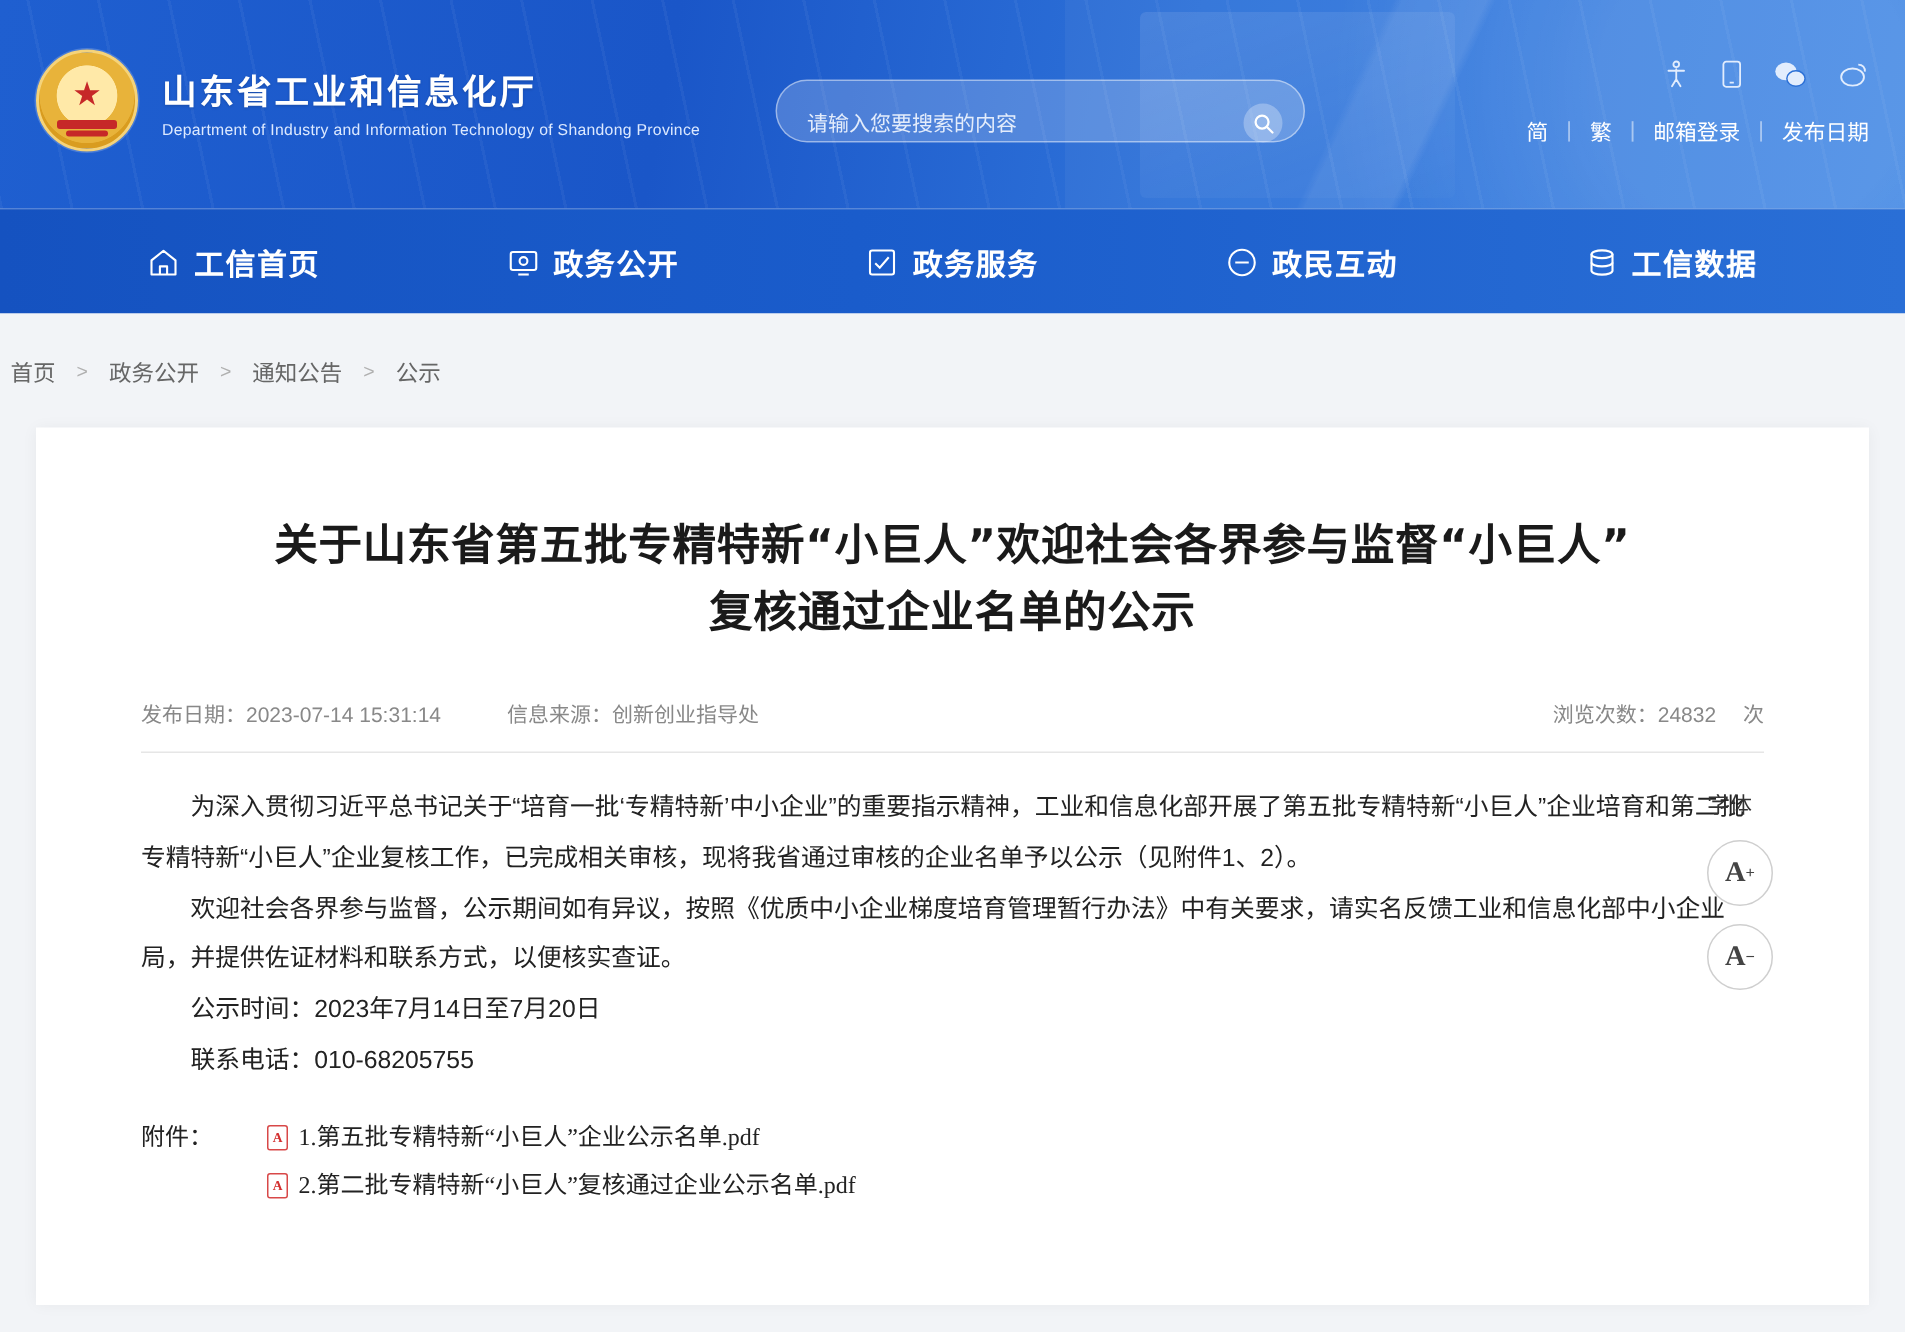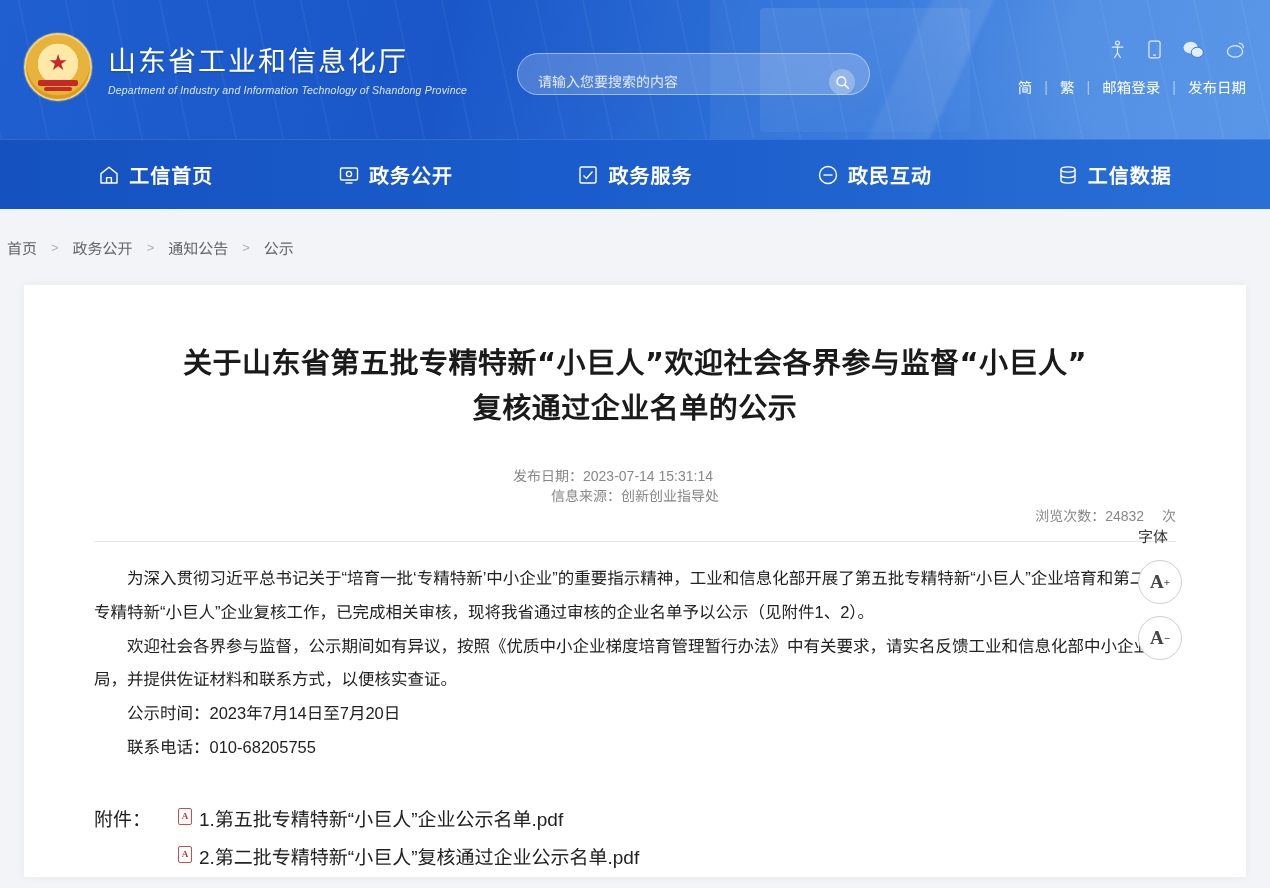--- a/index.html
+++ b/index.html
@@ -46,25 +46,25 @@
   .emblem .star {
     position: absolute; left: 50%; top: 44%; transform: translate(-50%,-50%);
     color: #c62828; font-size: 22px; line-height: 1;
   }
   .emblem .bar {
     position: absolute; left: 12px; right: 12px; bottom: 13px; height: 6px;
     background: #c62828; border-radius: 2px;
   }
   .emblem .bar2 { position: absolute; left: 18px; right: 18px; bottom: 8px; height: 4px; background: #c62828; border-radius: 2px; }
   .brand-text .cn {
-    color: #fff; font-size: 28px; font-weight: 400; letter-spacing: 2px;
+    color: #fff; font-size: 23px; font-weight: 700; letter-spacing: 2px;
     text-shadow: 0 1px 2px rgba(0,0,0,.18);
     font-family: "DejaVu Sans", "Liberation Sans", sans-serif;
   }
-  .brand-text .en { color: #dce9ff; font-size: 10.5px; margin-top: 5px; letter-spacing: .2px; font-style: italic; }
+  .brand-text .en { color: #dce9ff; font-size: 10.5px; margin-top: 5px; letter-spacing: .2px; }
 
   .searchbox {
     position: absolute; left: 517px; top: 53px; width: 353px; height: 42px;
     background: rgba(255,255,255,0.20);
     border: 1px solid rgba(255,255,255,0.45);
     border-radius: 21px;
     display: flex; align-items: center; padding: 16px 14px 0 20px;
   }
   .searchbox input {
     flex: 1; background: transparent; border: none; outline: none;
@@ -113,33 +113,33 @@
     padding: 56px 70px 0 70px;
     position: relative;
   }
   .title {
     text-align: center; font-size: 29px; line-height: 1.55; font-weight: 700; color: #1a1a1a;
     letter-spacing: .5px; max-width: 930px; margin: 0 auto;
     font-family: "DejaVu Sans", "Liberation Sans", sans-serif;
   }
   .meta {
     display: flex; align-items: center; margin-top: 34px;
-    font-size: 14px; color: #888; padding-bottom: 16px; flex-direction: column;
+    font-size: 14px; color: #888; padding-bottom: 16px;
   }
   .meta .m1 { margin-right: 44px; }
   .meta .m2 { }
   .meta .m3 { margin-left: auto; }
   .meta .val { color: #888; }
   .divider { border-top: 1px solid #e6e6e6; margin: 0 -0px; }
 
   .body { padding-top: 20px; font-size: 16.5px; color: #222; line-height: 2.05; }
   .body p { text-indent: 2em; }
   .body p.noindent { text-indent: 2em; }
 
-  .attach { margin-top: 36px; font-size: 19px; color: #222; }
+  .attach { margin-top: 18px; font-size: 16px; color: #222; font-family: Liberation Serif, serif; }
   .attach .row { display: flex; align-items: flex-start; line-height: 2; }
   .attach .lbl { width: 84px; flex: none; }
   .attach .row.second .lbl { visibility: hidden; }
   .pdf-ico {
     width: 14px; height: 17px; flex: none; margin-right: 7px; margin-top: 7px;
     background: #fff; border: 1px solid #d84848; border-radius: 2px;
     position: relative;
   }
   .pdf-ico::after {
     content: "A"; position: absolute; inset: 0; color: #d32f2f; font-size: 9px;

